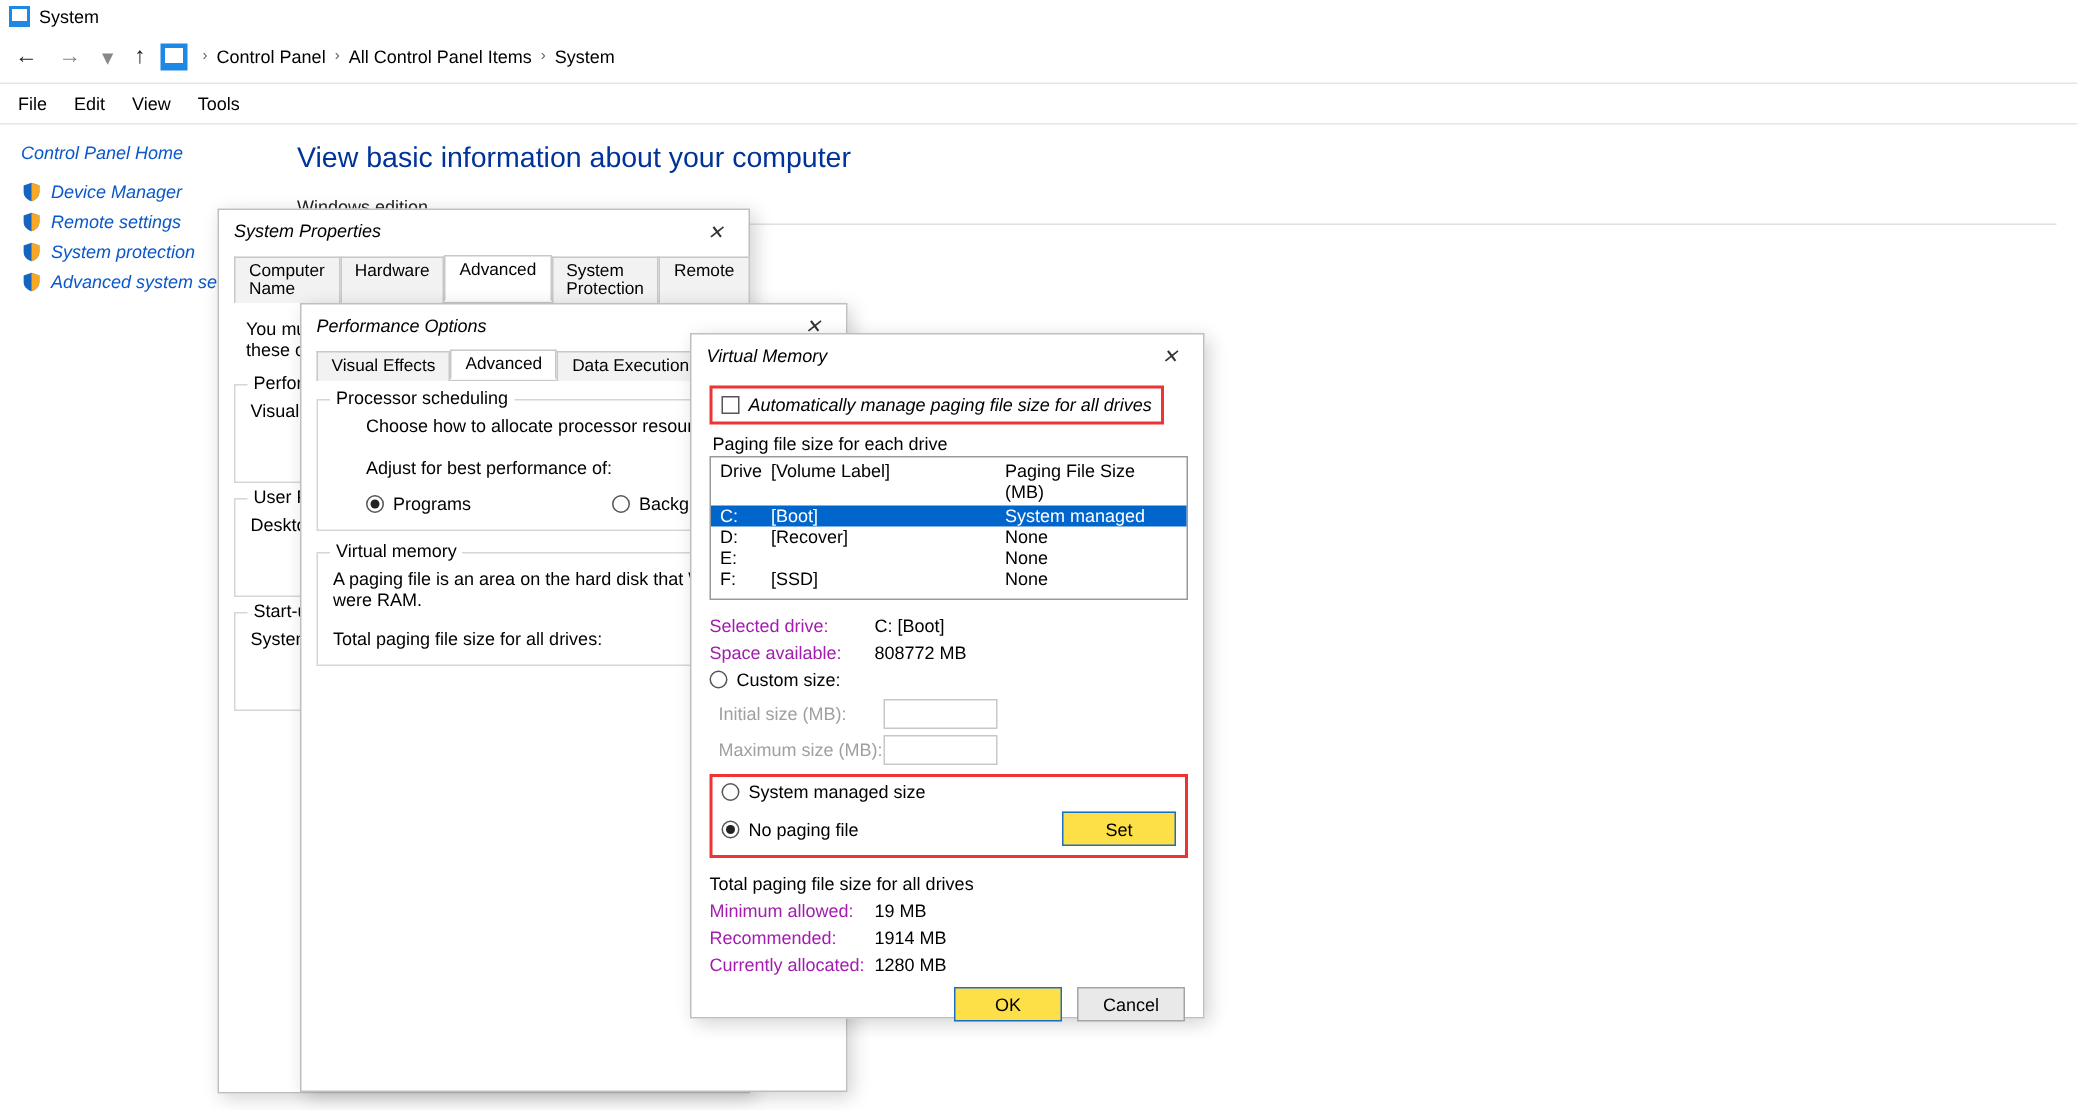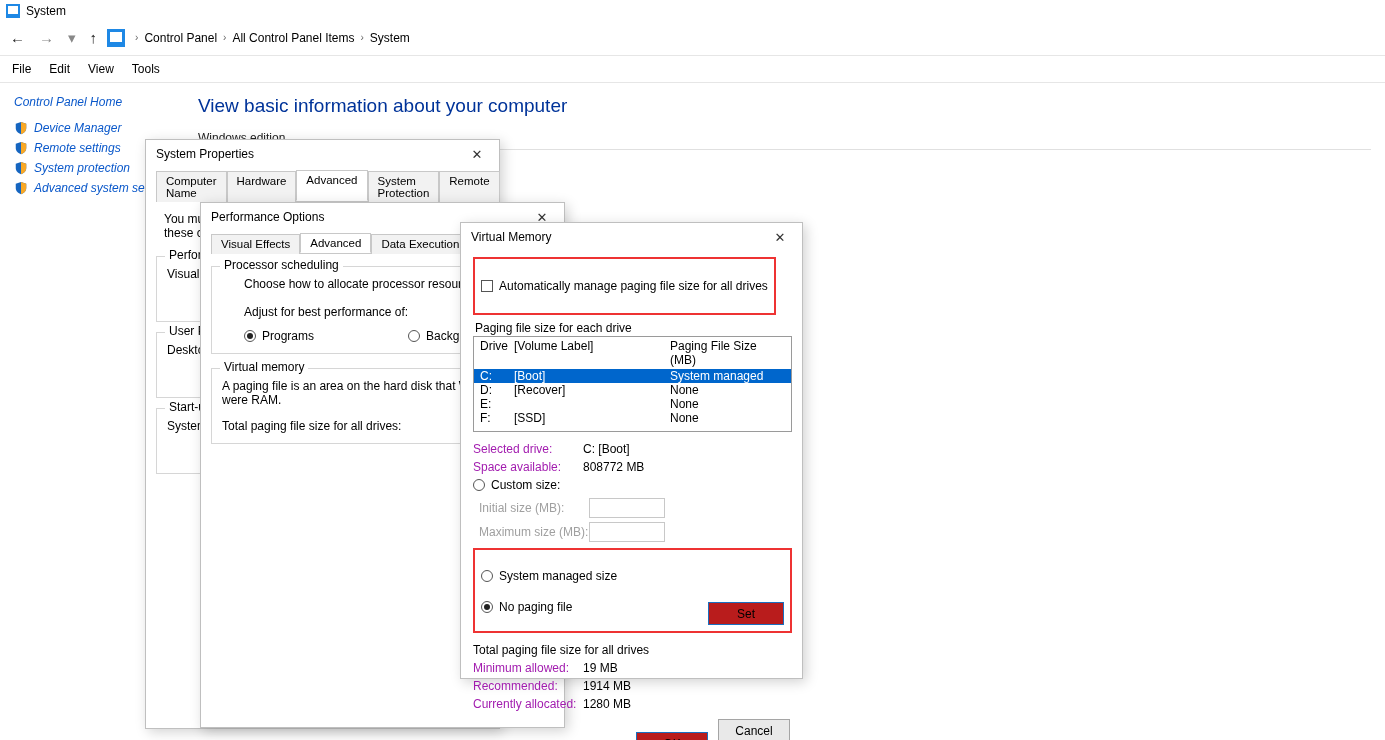--- a/index.html
+++ b/index.html
@@ -109,20 +109,21 @@
     background: #fff;
     border: 1px solid #bfbfbf;
     box-shadow: 3px 3px 12px rgba(0,0,0,.18);
     font-size: 12px;
   }
   .dlg-title {
     height: 28px;
     display: flex; align-items: center; justify-content: space-between;
     padding: 0 6px 0 10px;
     font-size: 12px;
+    font-style: italic;
   }
   .dlg-close {
     width: 32px; height: 22px;
     display: flex; align-items: center; justify-content: center;
     font-size: 13px; color: #333;
   }
   .dlg-body { padding: 2px 10px 10px 10px; }
   .tabs {
     display: flex;
     border-bottom: 1px solid #c8c8c8;
@@ -157,22 +158,21 @@
   .btn {
     min-width: 72px;
     height: 23px;
     border: 1px solid #a5a5a5;
     background: #e9e9e9;
     font-size: 12px;
     display: inline-flex; align-items: center; justify-content: center;
   }
   .btn.primary {
     border-color: #1a6fbf;
-    background: #b91c1c;
-    margin-top: 13px;
+    background: #fde047;
   }
   .btn.disabled { color: #999; background:#f4f4f4; border-color:#d0d0d0; }
   .dlg-buttons {
     display: flex; justify-content: flex-end; gap: 10px;
     padding: 10px 12px;
   }
   .radio, .check {
     display: inline-flex; align-items: center; gap: 6px;
     font-size: 12px;
   }
@@ -366,21 +366,21 @@
     </div>
   </div>
 </div>
 
 <div class="dlg" style="left:460px; top:222px; width:343px; height:457px;">
   <div class="dlg-title">
     <span>Virtual Memory</span>
     <span class="dlg-close">✕</span>
   </div>
   <div class="dlg-body" style="padding:6px 10px 0 12px;">
-    <div class="red-box" style="display:inline-flex; padding:20px 6px; margin-bottom:4px;">
+    <div class="red-box" style="display:inline-flex; padding:4px 6px; margin-bottom:4px;font-style:italic;">
       <span class="check">
           <i></i>
           <span>Automatically manage paging file size for all drives</span>
         </span>
     </div>
 
     <div style="margin:2px 0 1px 2px;">Paging file size for each drive</div>
     <div class="listview">
       <div class="hdr">
         <span class="col-a">Drive</span>
@@ -426,21 +426,21 @@
     </div>
     <div class="field-row" style="margin-left:6px;">
       <span class="lbl dim">Initial size (MB):</span>
       <span class="smallinput"></span>
     </div>
     <div class="field-row" style="margin-left:6px;">
       <span class="lbl dim">Maximum size (MB):</span>
       <span class="smallinput"></span>
     </div>
 
-    <div class="red-box" style="margin-top:6px; padding:19px 6px 6px 6px;">
+    <div class="red-box" style="margin-top:6px; padding:3px 6px 6px 6px;">
       <div style="margin-bottom:4px;">
         <span class="radio">
             <i></i>
             <span>System managed size</span>
           </span>
       </div>
       <div style="display:flex; align-items:center;">
         <span class="radio selected">
             <i></i>
             <span>No paging file</span>

